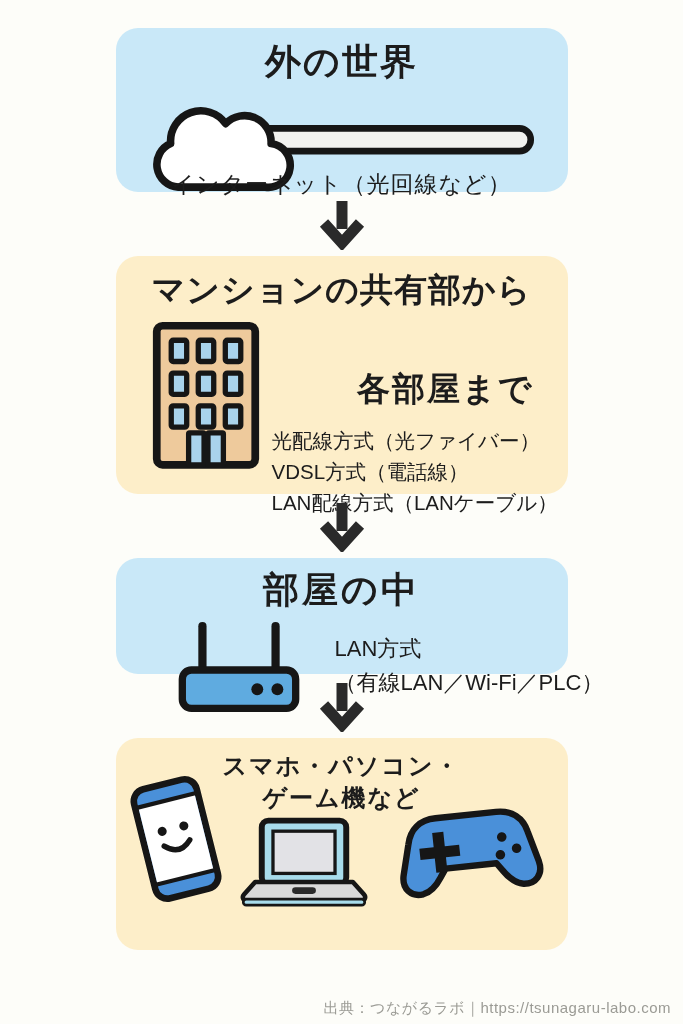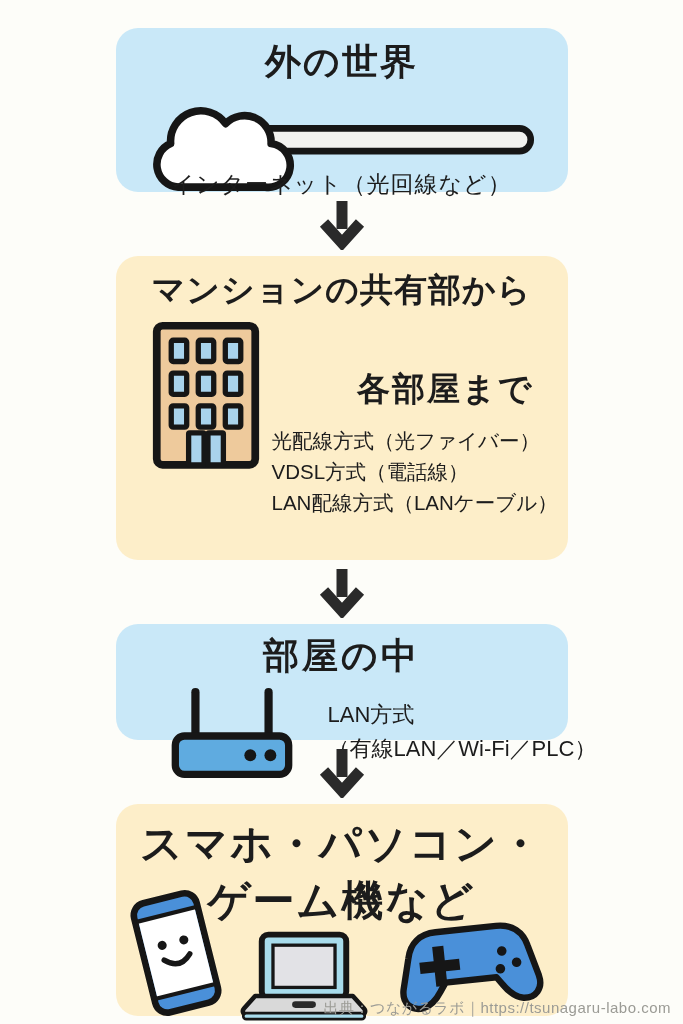--- a/index.html
+++ b/index.html
@@ -20,38 +20,38 @@
   
   .box1{height:164px; padding:10px 24px 8px;}
   .box1-title{font-size:36px; font-weight:700; text-align:center; letter-spacing:2px;}
   .cloud-wrap{margin:-6px 0 0 6px; height:96px;}
   .box1-caption{font-size:23px; text-align:center; margin-top:-8px; letter-spacing:1px;}
 
   
   .arrow{margin:6px 0; height:52px; flex-shrink:0;}
 
   
-  .box2{height:304px; padding:12px 20px 12px;}
+  .box2{height:238px; padding:12px 20px 12px;}
   .box2-title1{font-size:33px; font-weight:700; text-align:center; letter-spacing:1px; white-space:nowrap;}
   .box2-row{display:flex; margin-top:6px;}
   .box2-icon{width:112px; margin-left:14px; flex-shrink:0;}
   .box2-right{flex:1; padding-left:10px; min-width:0;}
   .box2-title2{font-size:33px; font-weight:700; text-align:right; padding-right:14px; letter-spacing:2px;margin-top:48px;}
   .methods{margin-top:14px; font-size:20.5px; line-height:1.5; white-space:nowrap;}
 
   
-  .box3{height:116px; padding:8px 26px;}
+  .box3{height:116px; padding:8px 33px;}
   .box3-title{font-size:36px; font-weight:700; text-align:center; letter-spacing:3px;}
   .box3-row{display:flex; align-items:center; margin-top:2px;}
   .box3-icon{width:128px; margin-left:26px; flex-shrink:0;}
   .box3-text{margin-left:32px; font-size:22px; line-height:1.55; white-space:nowrap;}
 
   
   .box4{height:212px; padding:12px 18px;}
-  .box4-title{font-size:42px; font-weight:700; text-align:center; letter-spacing:2px; line-height:1.35;}
+  .box4-title{font-size:24px; font-weight:700; text-align:center; letter-spacing:2px; line-height:1.35;}
   .devices-row{display:flex; justify-content:center; align-items:flex-end; gap:24px; margin-top:-32px;}
   .phone-wrap{width:76px; transform:translateY(-6px) rotate(-14deg);}
   .laptop-wrap{width:132px;}
   .controller-wrap{width:152px; transform:rotate(-6deg) translateY(-4px);}
 
   .footer{position:absolute; right:12px; bottom:6px; font-size:15px; color:var(--footer-gray); letter-spacing:.5px;}
   svg{display:block; width:100%; height:auto;}
 </style>
 </head>
 <body>

